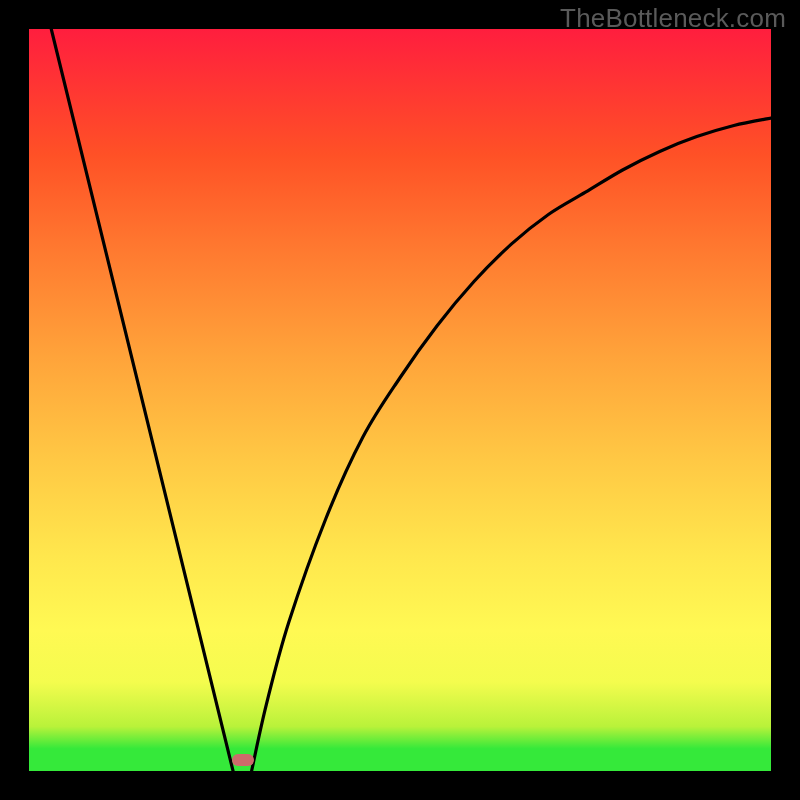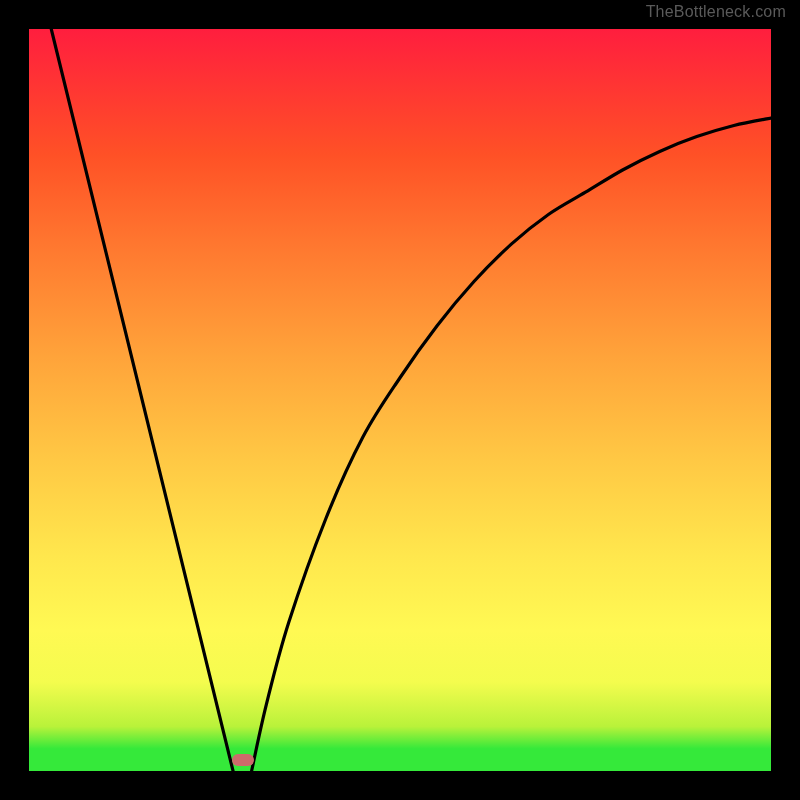--- a/index.html
+++ b/index.html
@@ -15,21 +15,21 @@
     position: relative;
     width: 800px;
     height: 800px;
     background: #000;
   }
   .watermark {
     position: absolute;
     top: 3px;
     right: 14px;
     color: #5a5a5a;
-    font-size: 16px;
+    font-size: 26px;
     font-weight: 500;
     letter-spacing: 0.2px;
     z-index: 10;
   }
   .plot {
     position: absolute;
     left: 29px;
     top: 29px;
     width: 742px;
     height: 742px;

